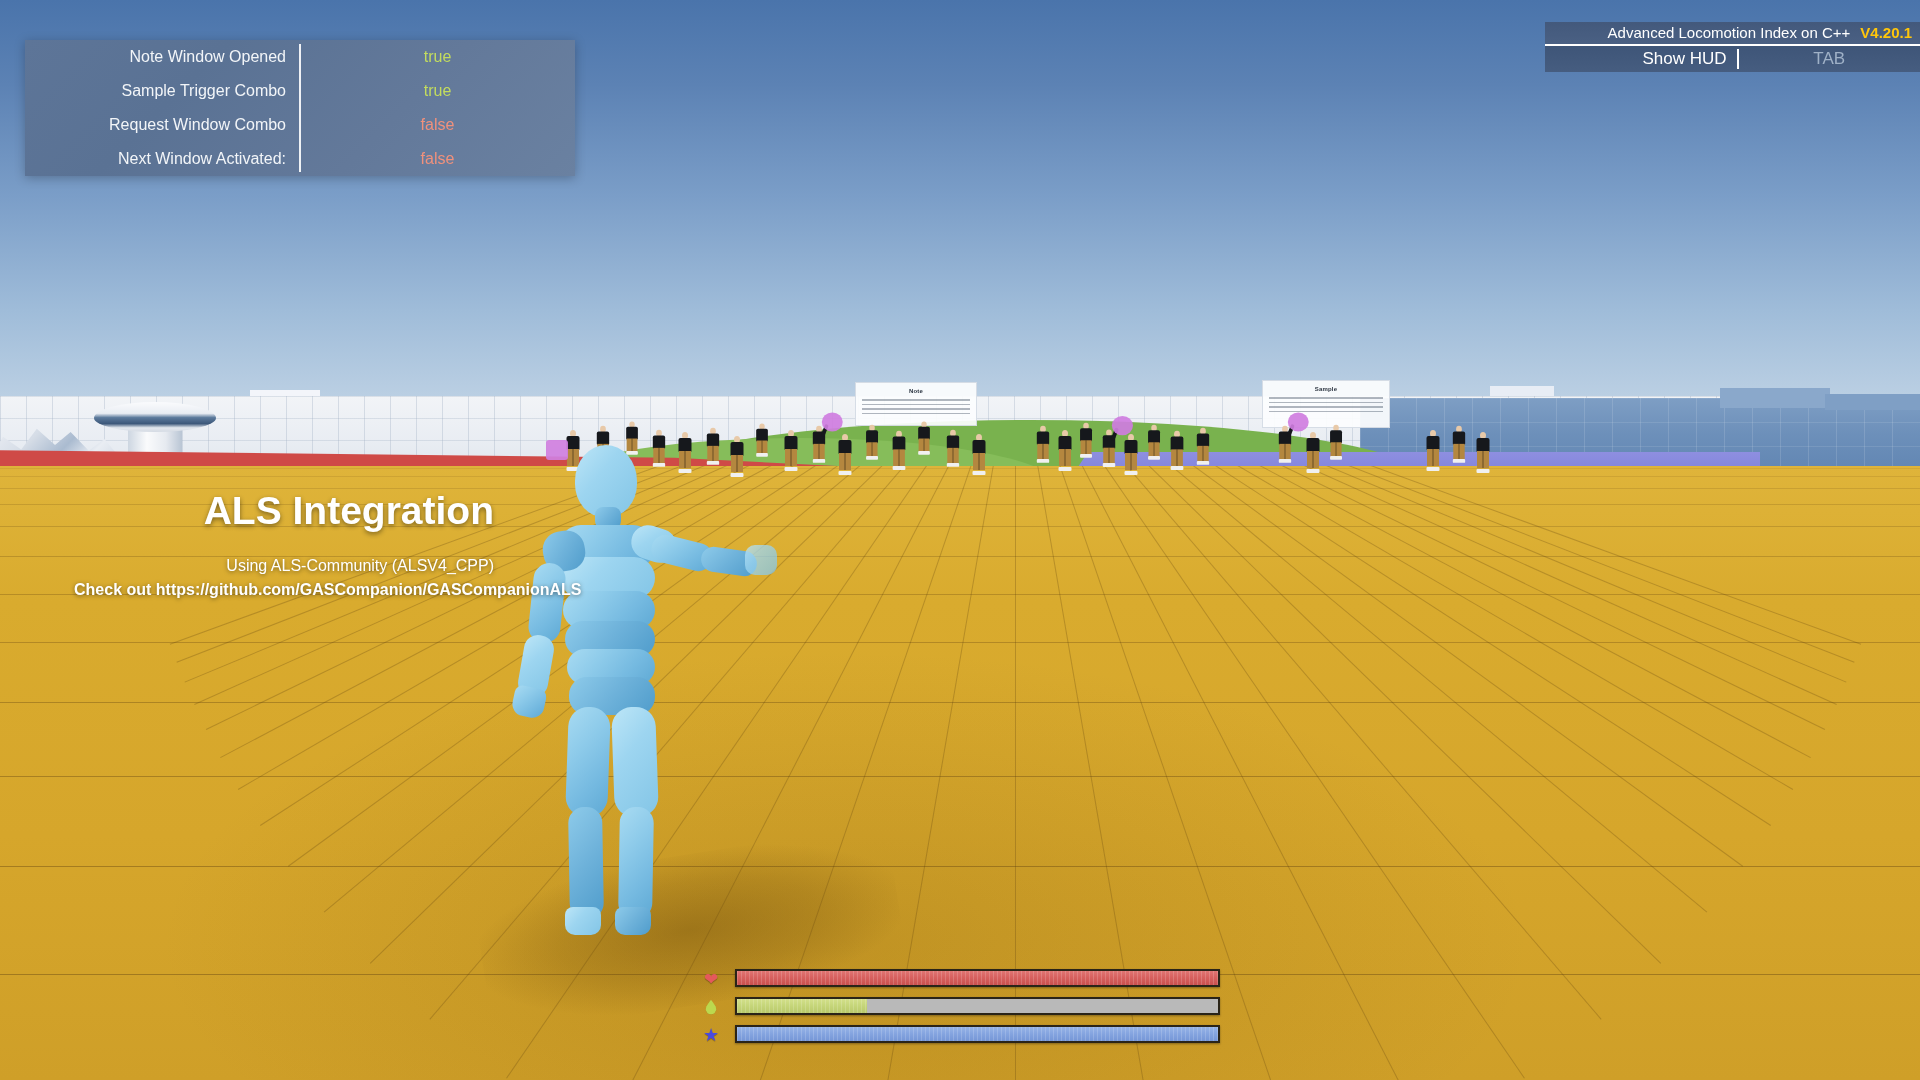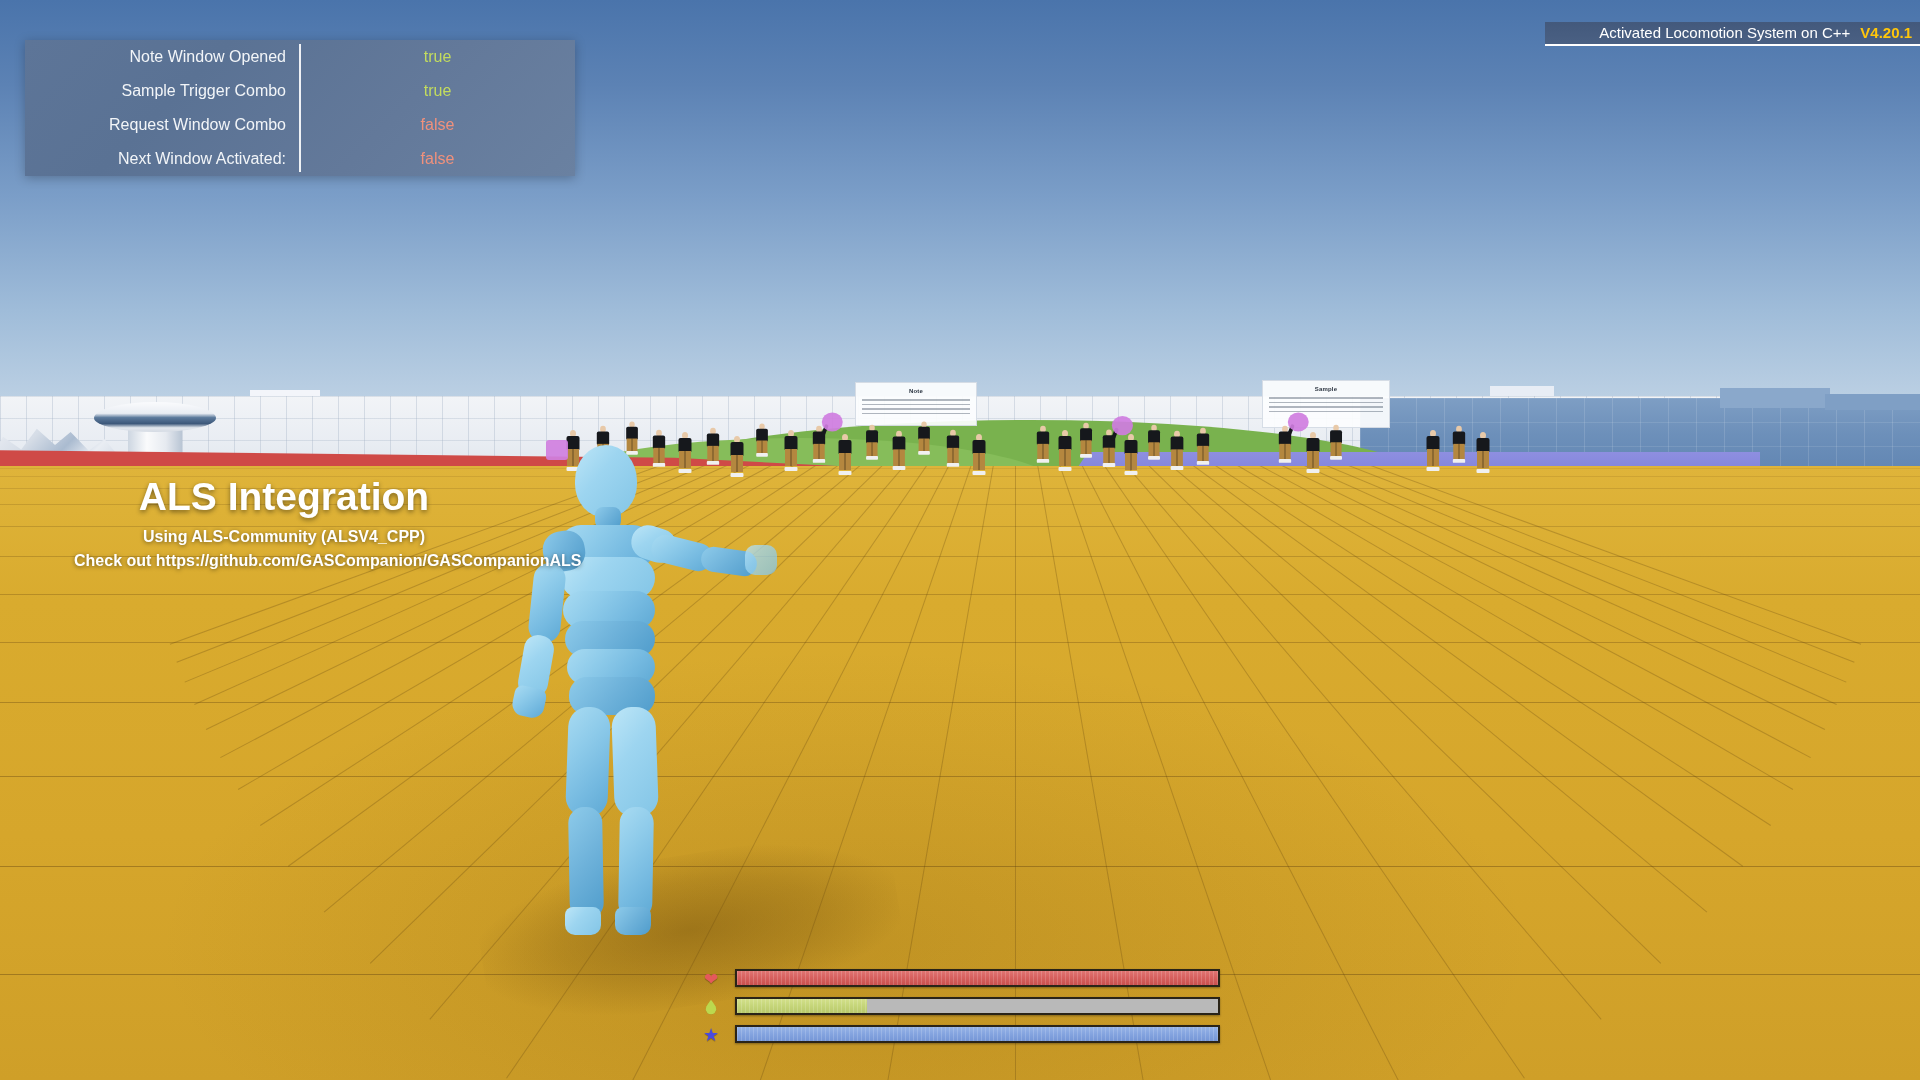--- a/index.html
+++ b/index.html
@@ -222,28 +222,28 @@
   .als-key {
     flex:1; text-align:right; padding-right:10px;
     color:#ffffff; font-size:17px;
     border-right:2px solid #fff;
   }
   .als-bind {
     flex:1; text-align:center; color:#9fb1c7; font-size:17px;
   }
 
   
-  .titles { position:absolute; left:74px; top:476px; width:420px; text-align:center; }
+  .titles { position:absolute; left:74px; top:490px; width:420px; text-align:right; }
   .t-main {
     font-size:39px; font-weight:bold; color:#fff;
     text-shadow:0 2px 5px rgba(0,0,0,.45);
     line-height:1.1;
   }
   .t-sub {
-    margin-top:9px; font-size:16px; font-weight:bold; color:#fff;
+    margin-top:24px; font-size:16px; font-weight:normal; color:#fff;
     text-shadow:0 1px 4px rgba(0,0,0,.5);
   }
   .t-url {
     margin-top:6px; font-size:16px; font-weight:bold; color:#fff;
     text-shadow:0 1px 4px rgba(0,0,0,.5); white-space:nowrap;
   }
 
   
   .statbars { position:absolute; left:700px; top:967px; width:520px; }
   .statrow { position:relative; height:24px; margin-bottom:4px; }
@@ -623,22 +623,26 @@
         </div>
         <div class="combo-row">
           <div class="combo-key">Next Window Activated:</div>
           <div class="combo-val v-false">false</div>
         </div>
       </div>
   </div>
 
   <div class="als-hud">
     <div class="als-row1">
-      <span>Activated Locomotion System on C++</span>
+      <span>Advanced Locomotion Index on C++</span>
       <span class="als-ver">V4.20.1</span>
+    </div>
+    <div class="als-row2">
+      <span class="als-key">Show HUD</span>
+      <span class="als-bind">TAB</span>
     </div>
   </div>
 
   <div class="titles">
     <div class="t-main">ALS Integration</div>
     <div class="t-sub">Using ALS-Community (ALSV4_CPP)</div>
     <div class="t-url">Check out https://github.com/GASCompanion/GASCompanionALS</div>
   </div>
 
   <div class="statbars" id="statbars">

